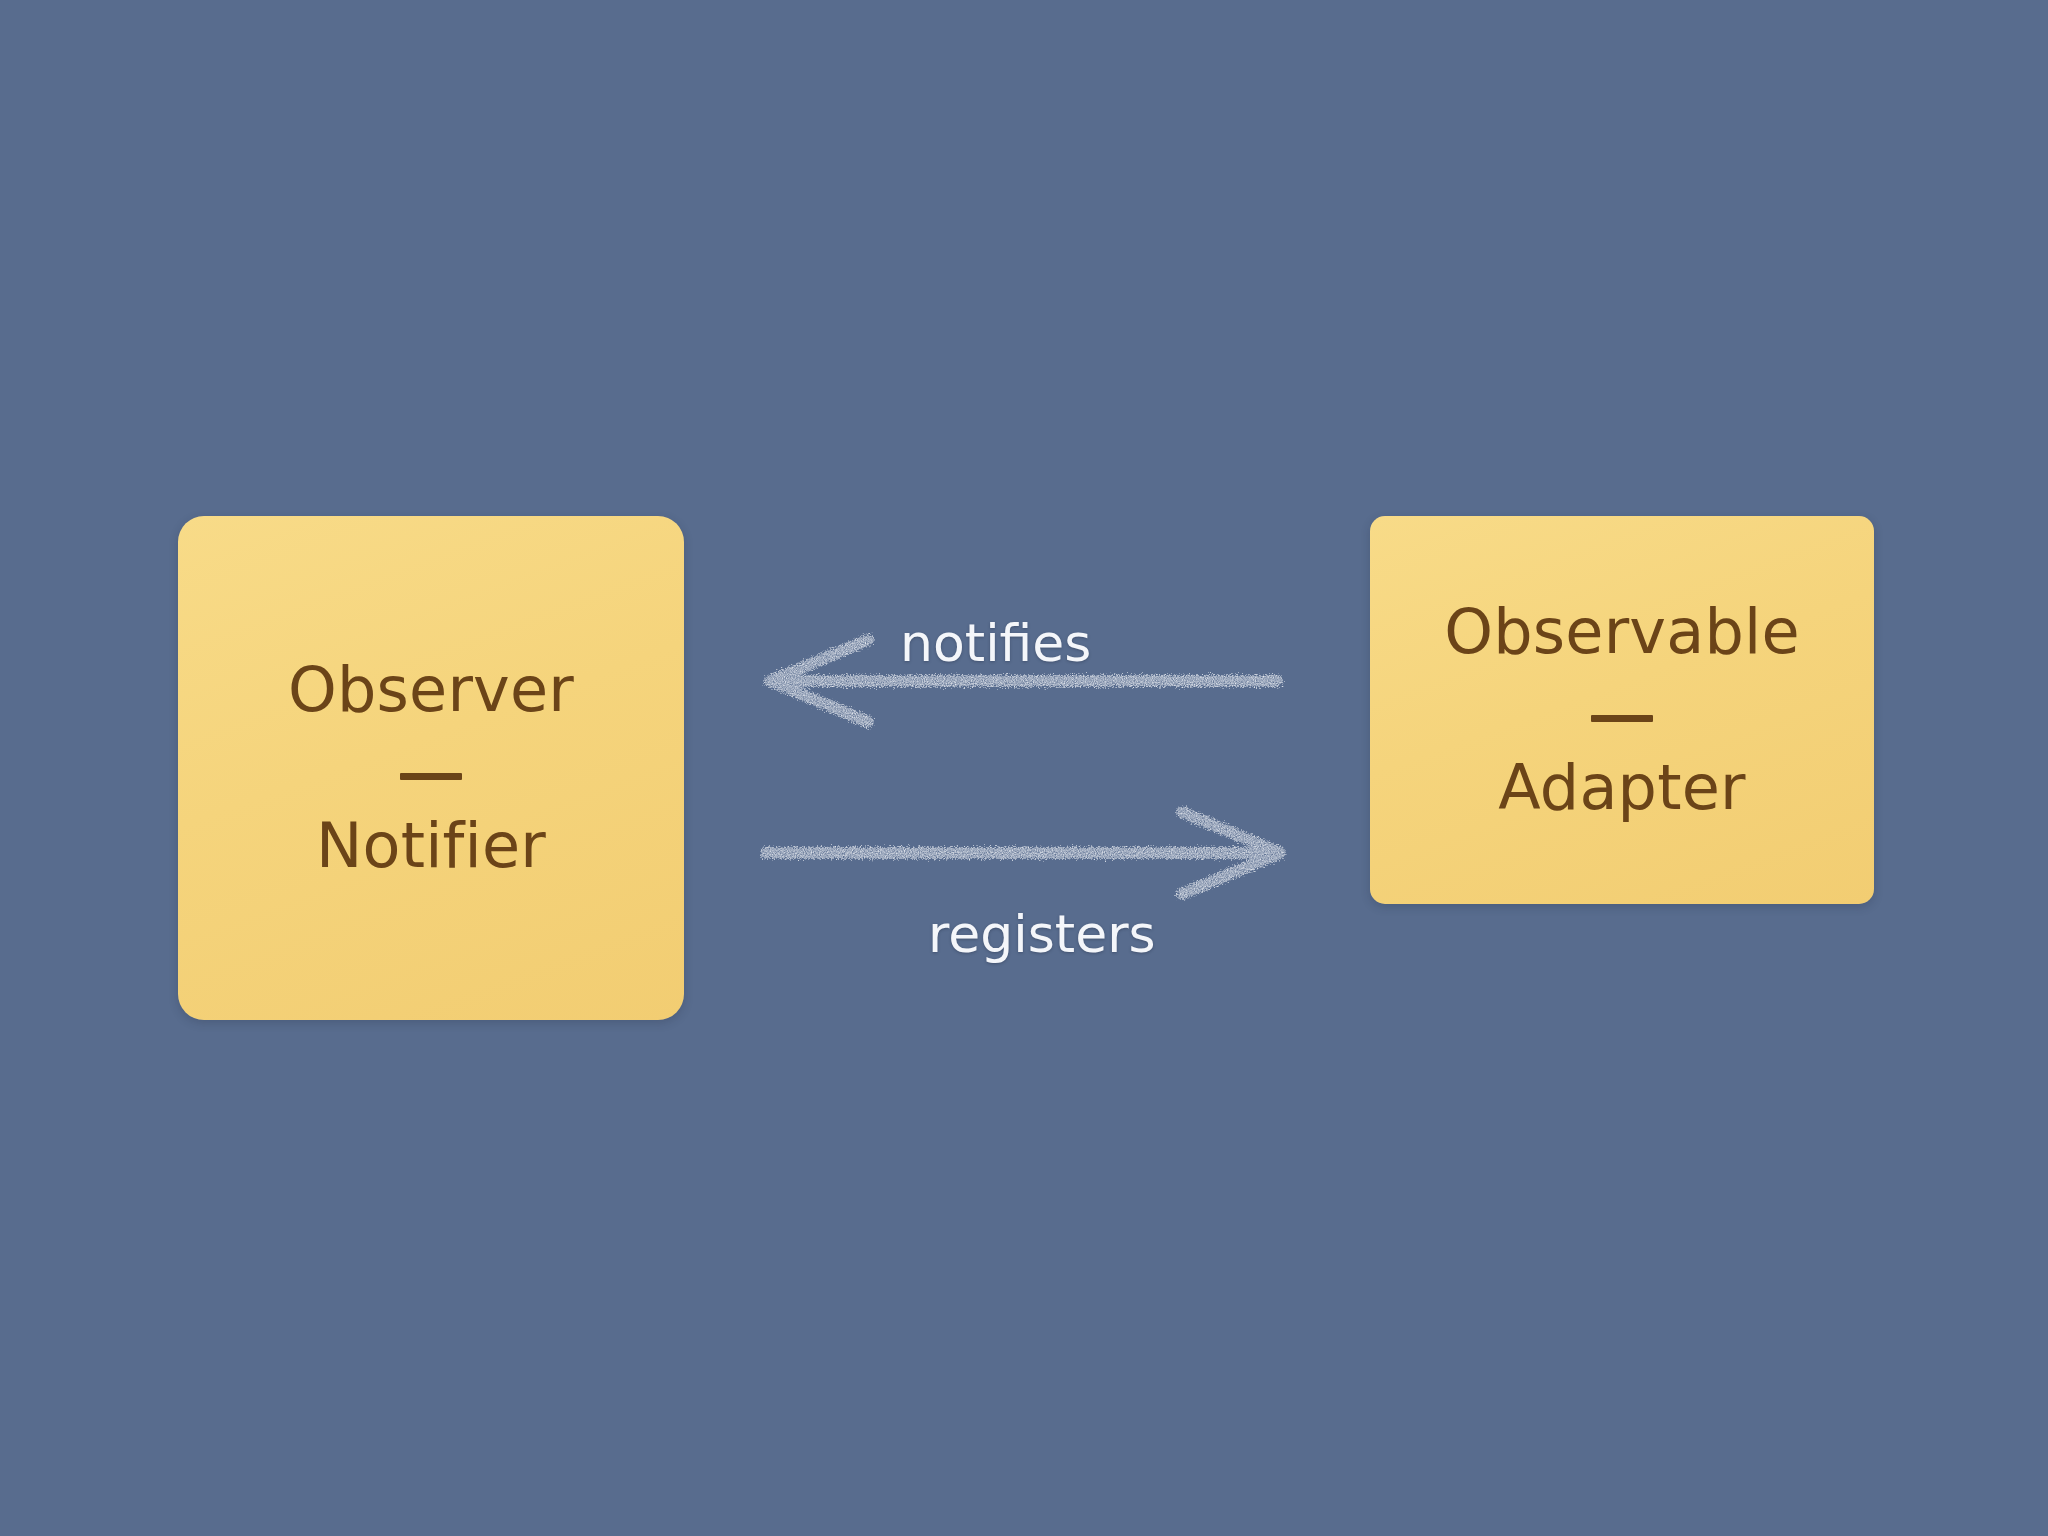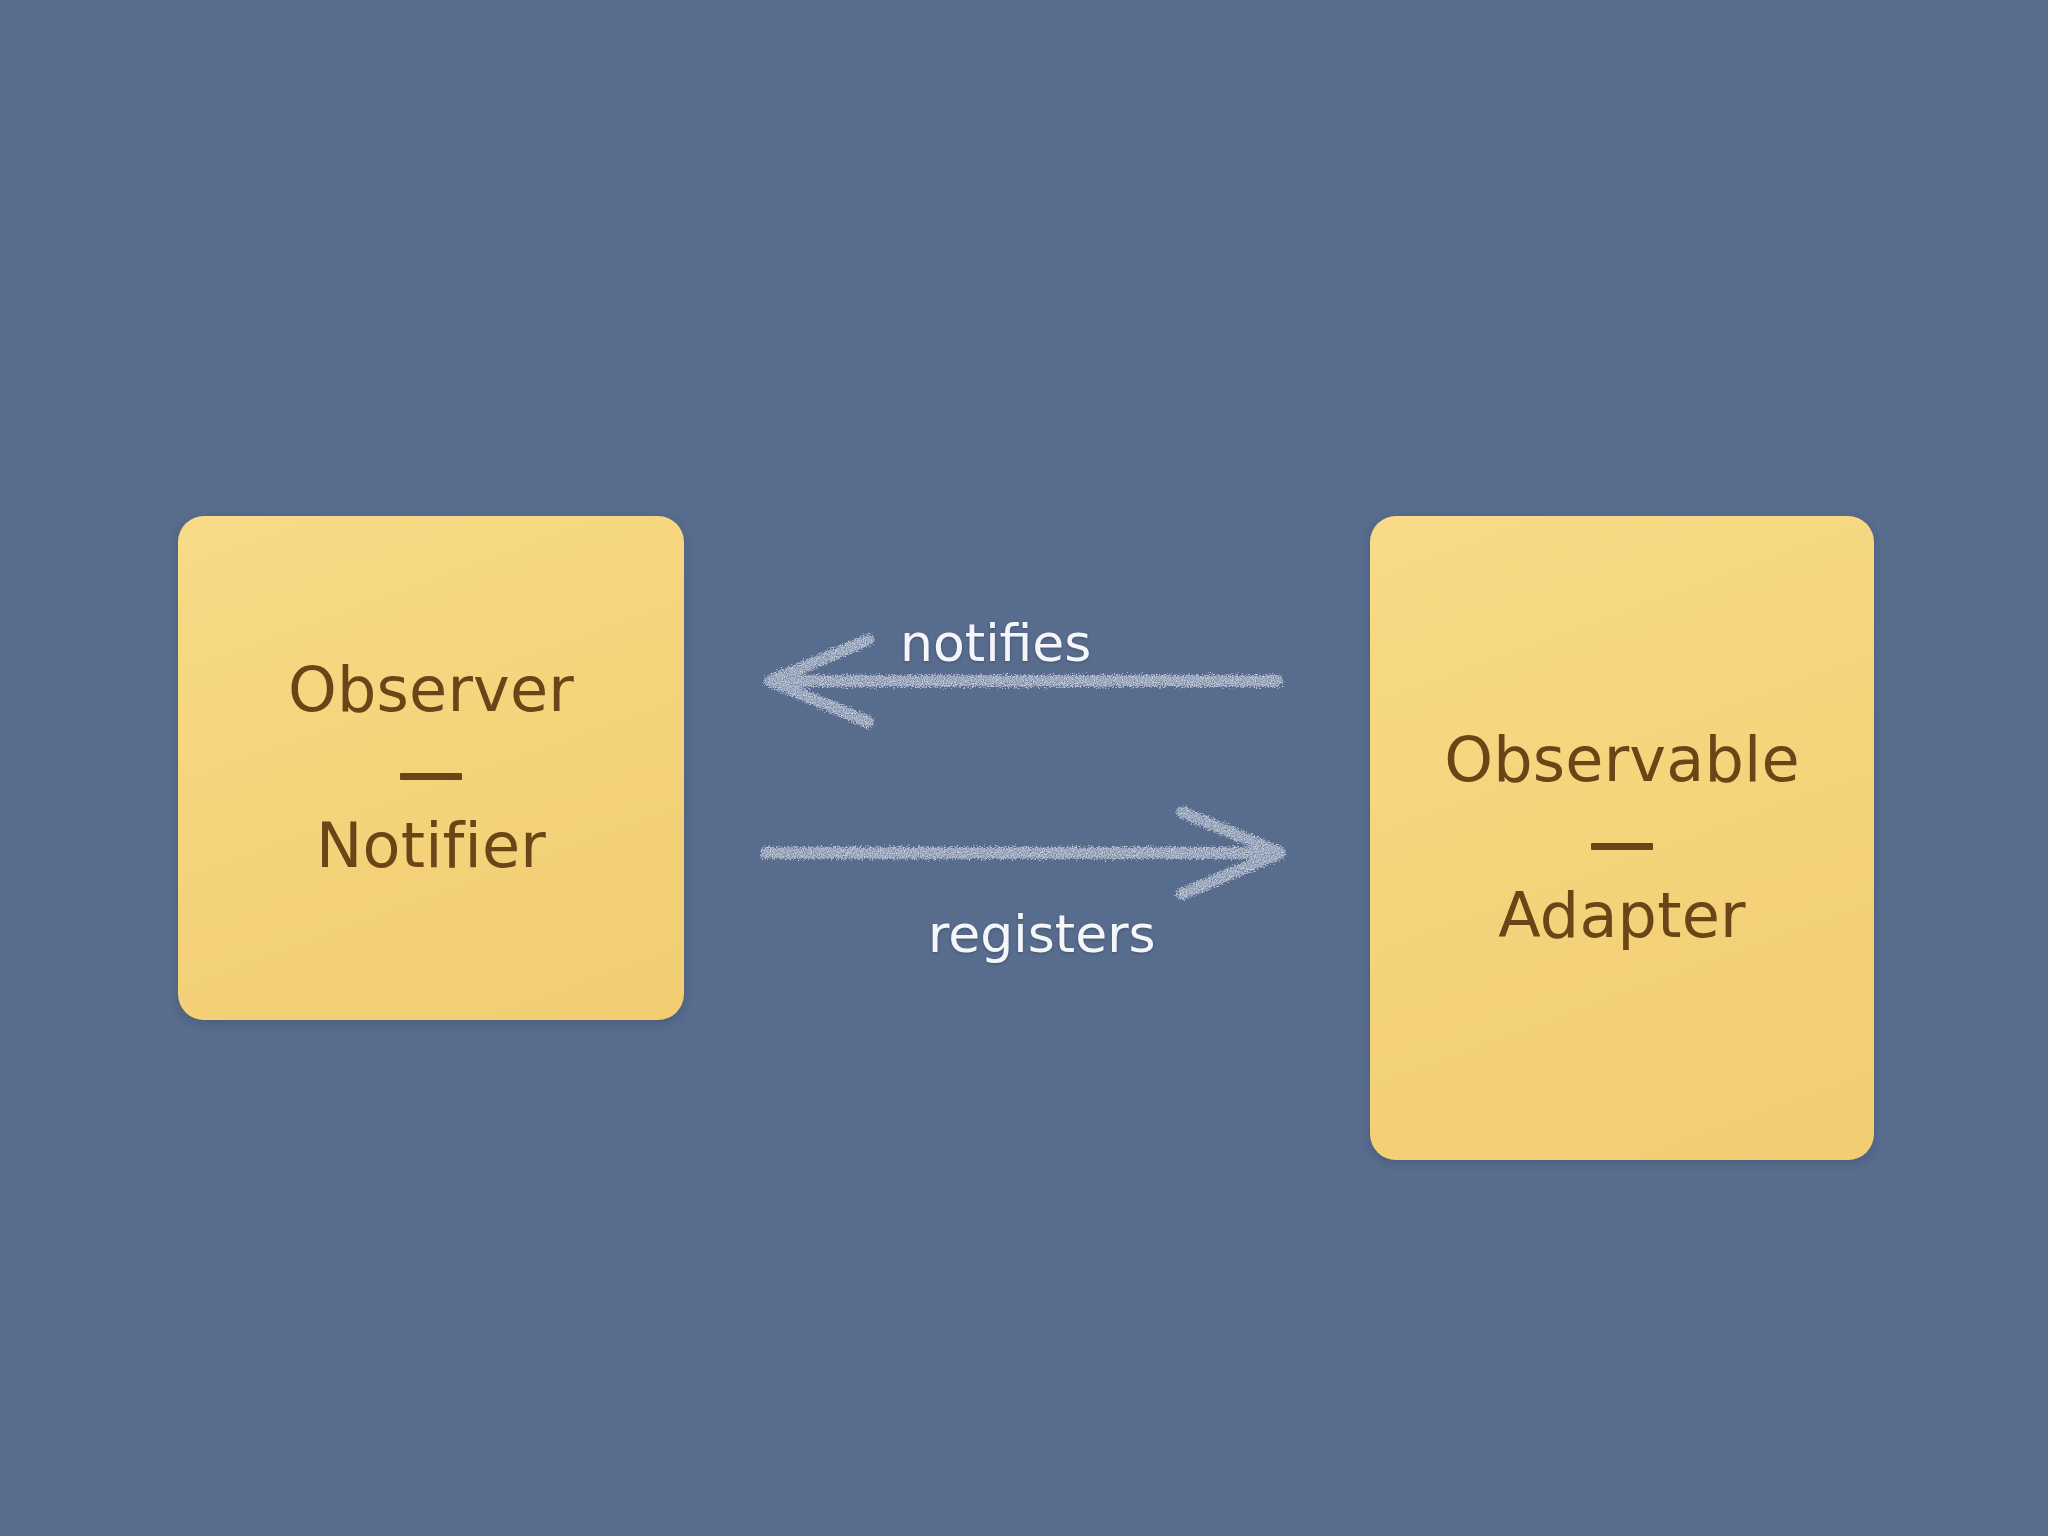--- a/index.html
+++ b/index.html
@@ -31,21 +31,22 @@
   #node-observer {
     left: 178px;
     top: 516px;
     width: 506px;
     height: 504px;
   }
   #node-observable {
     left: 1370px;
     top: 516px;
     width: 504px;
-    height: 644px;
+    height: 388px;
+    border-radius: 15px;
   }
 
   .node-title,
   .node-subtitle {
     color: #6b4418;
     font-size: 62px;
     line-height: 1.04;
     letter-spacing: 0.2px;
     text-align: center;
     white-space: nowrap;

